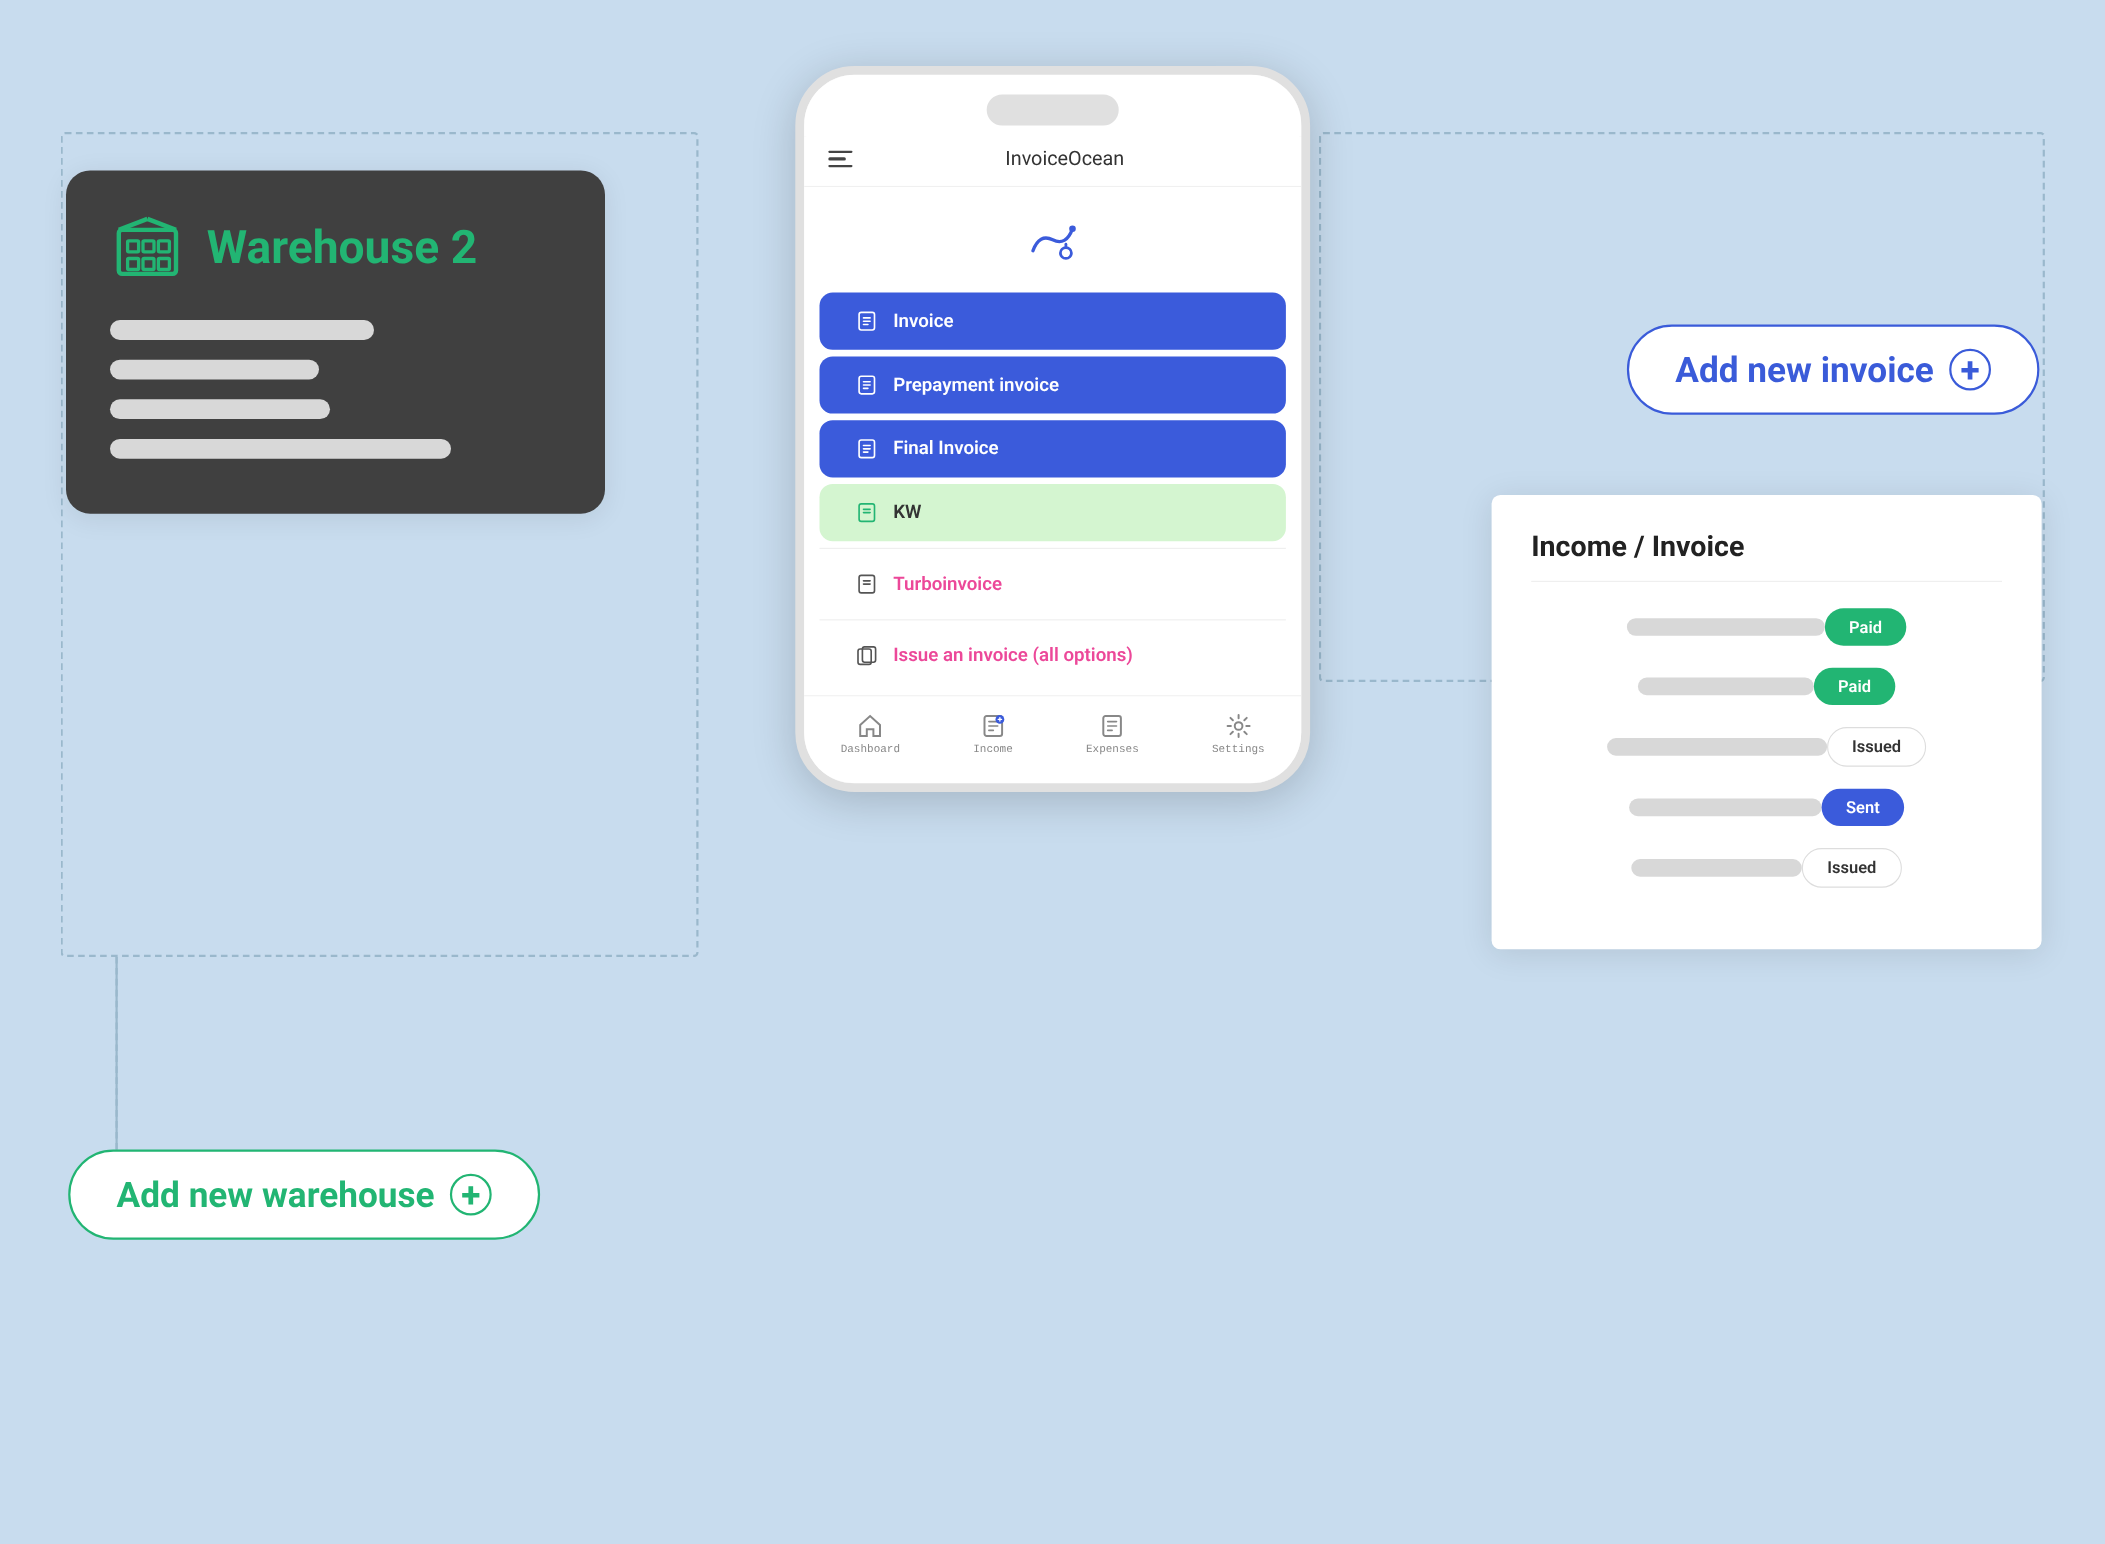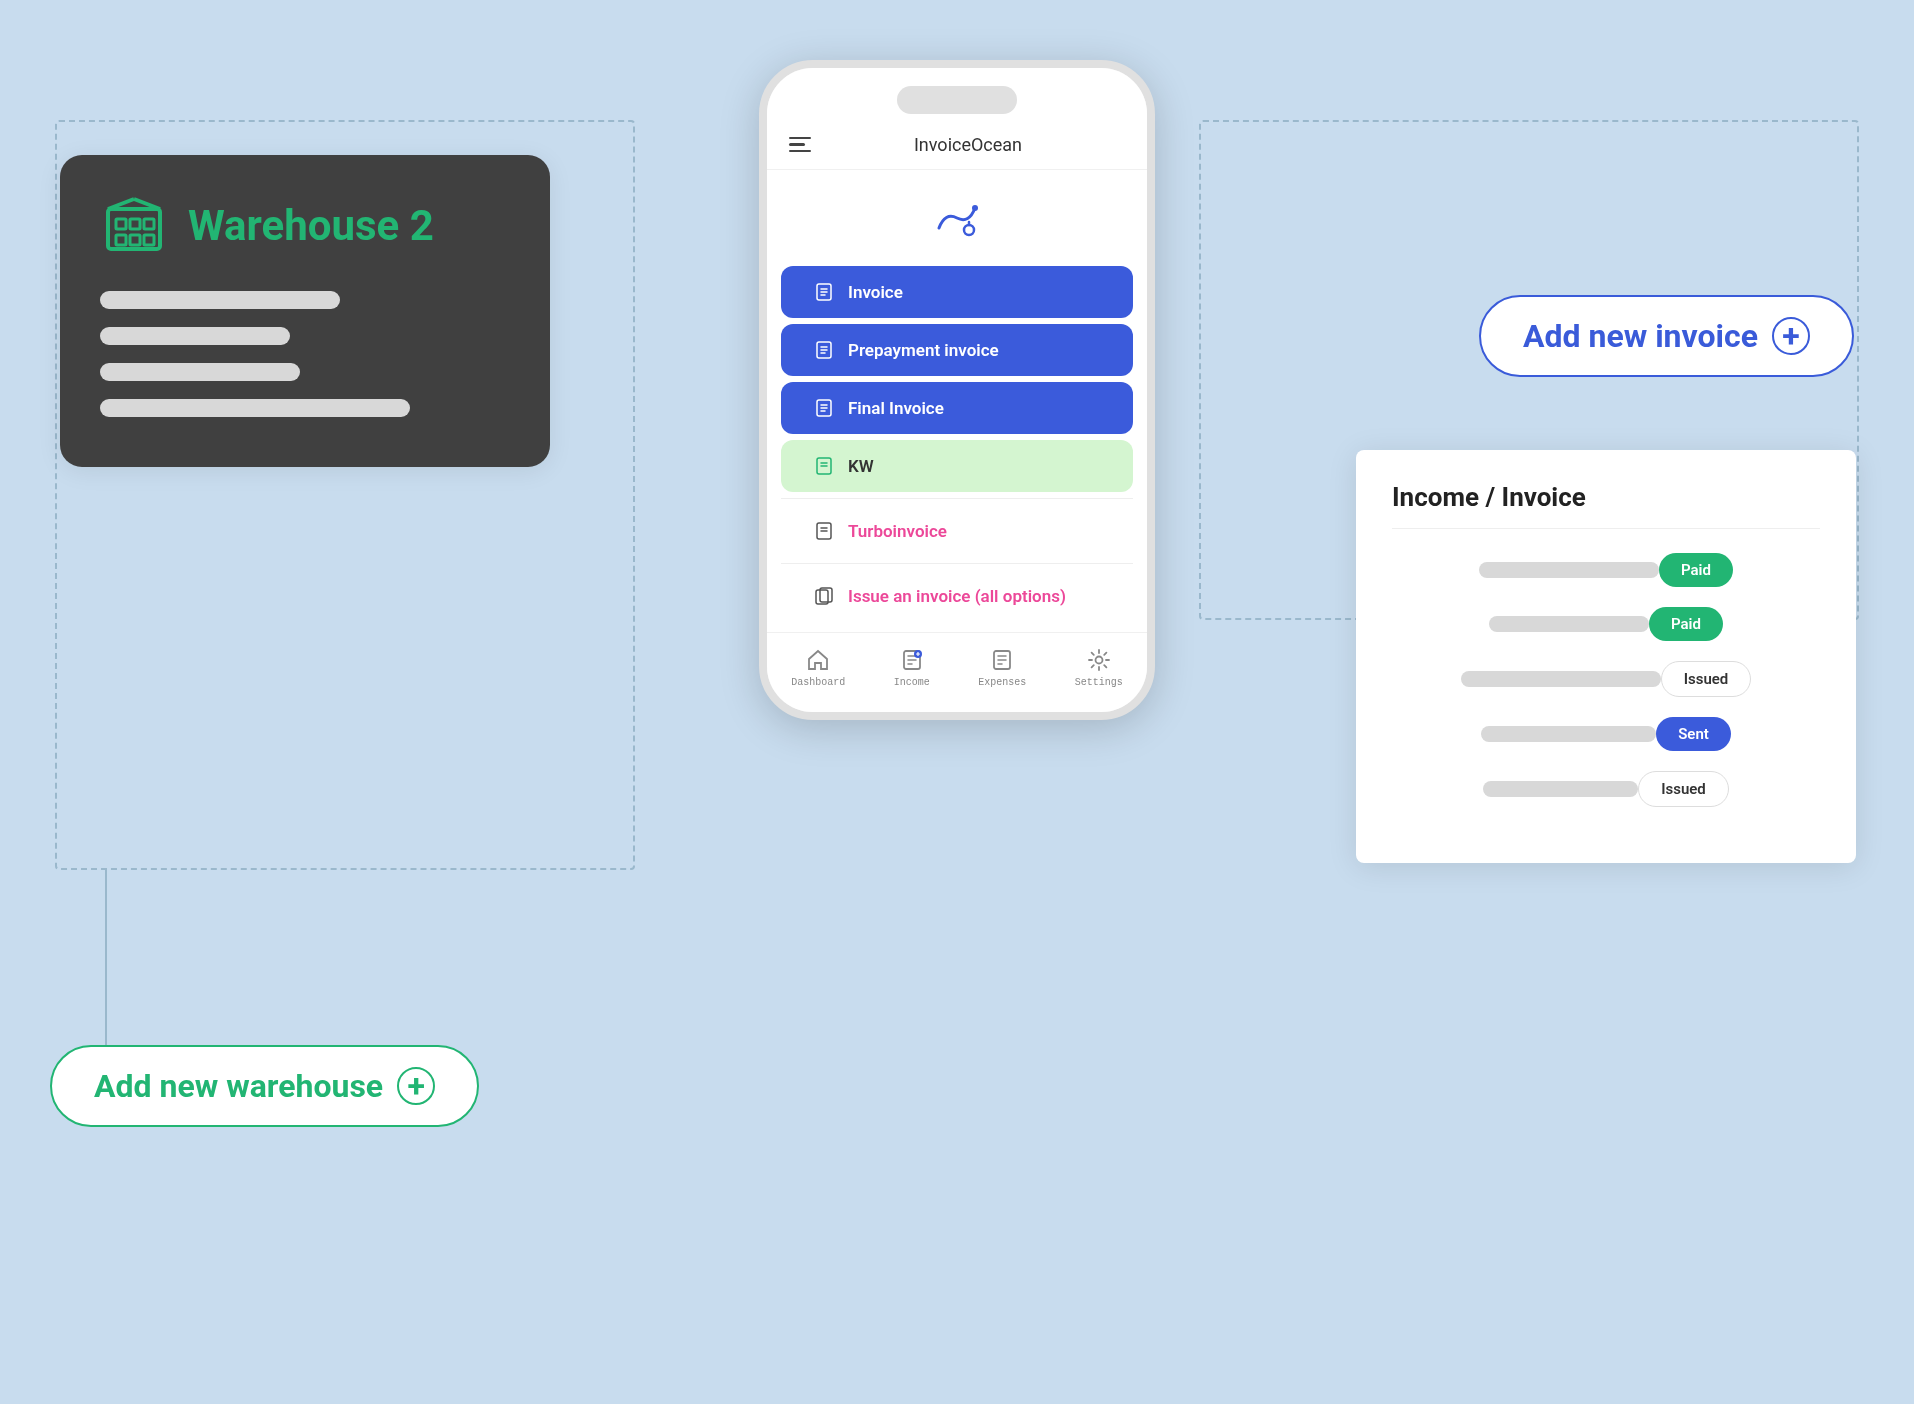--- a/index.html
+++ b/index.html
@@ -62,21 +62,21 @@
       width: 580px;
       height: 750px;
       border: 2.5px dashed #9ab8cc;
       border-radius: 4px;
       pointer-events: none;
     }
 
     
     .add-warehouse-btn {
       position: absolute;
-      left: 50px;
+      left: 62px;
       top: 1045px;
       background: white;
       border: 2.5px solid #22b573;
       border-radius: 50px;
       padding: 20px 42px;
       display: flex;
       align-items: center;
       gap: 14px;
       cursor: pointer;
     }
@@ -151,21 +151,21 @@
       border-radius: 4px;
       pointer-events: none;
     }
 
     
     .phone-wrap {
       position: absolute;
       left: 50%;
       top: 60px;
       transform: translateX(-50%);
-      width: 396px;
+      width: 468px;
     }
     .phone-body {
       background: white;
       border-radius: 54px;
       border: 8px solid #e0e0e0;
       box-shadow: 0 8px 40px rgba(0,0,0,0.18), inset 0 0 0 2px #f0f0f0;
       overflow: hidden;
       position: relative;
       padding-bottom: 0;
     }

